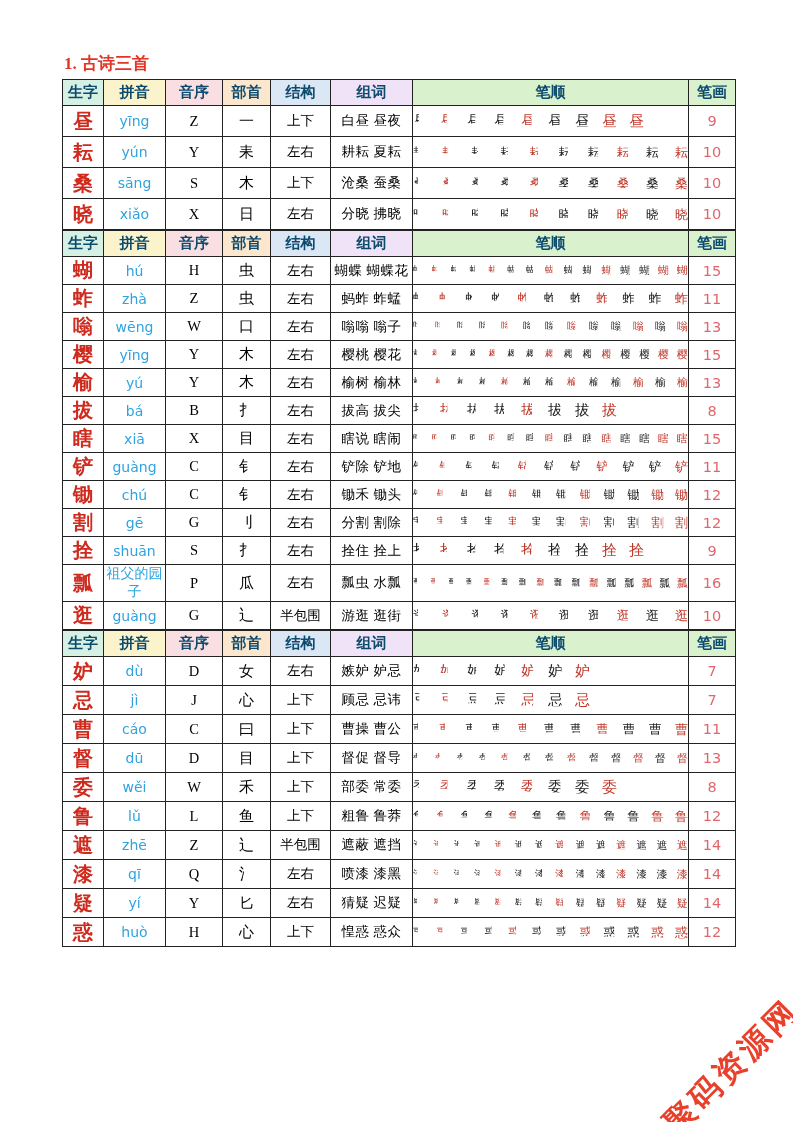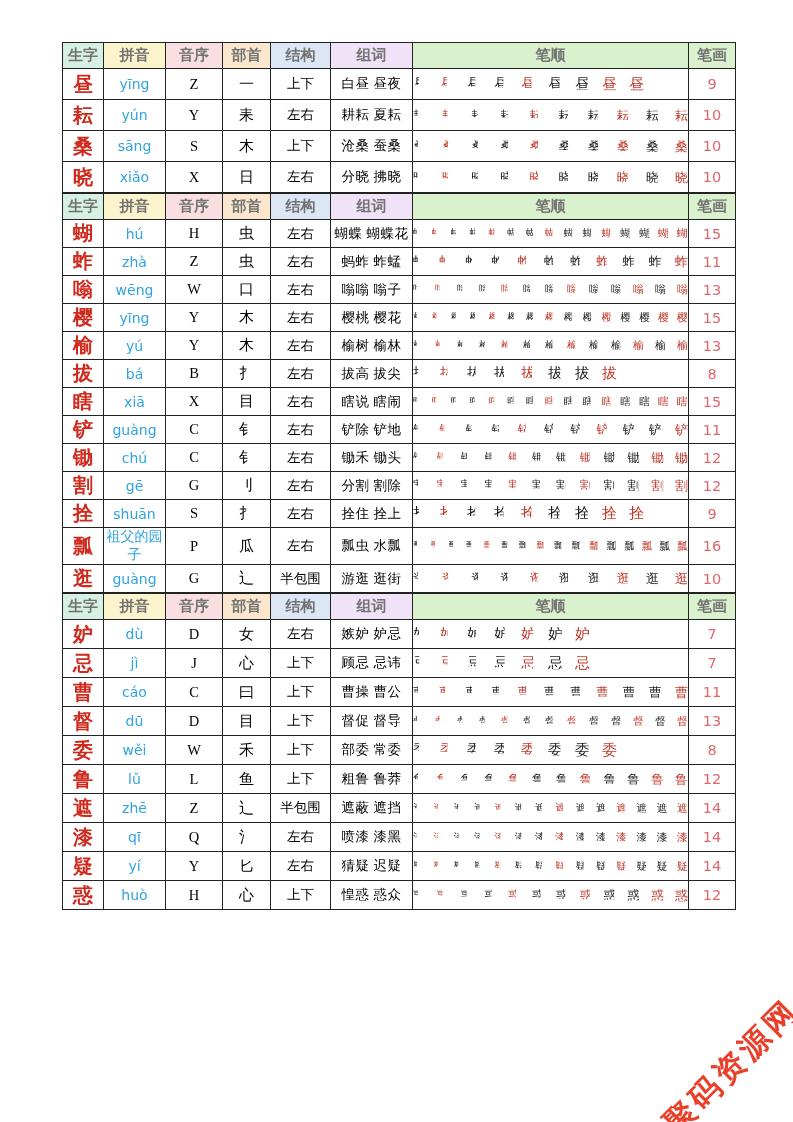--- a/index.html
+++ b/index.html
@@ -39,21 +39,21 @@
     border:1.6px solid #222222;
     text-align:center;
     vertical-align:middle;
     padding:0;
     overflow:hidden;
   }
   table.chars th {
     height:25px;
     font-size:15px;
     font-weight:bold;
-    color:#737373;
+    color:#0c4a6e;
   }
   .sec-0 td { height:30px; }
   .sec-1 td { height:25px; }
   .sec-2 td { height:28px; }
 
   td.c-char   { color:#cf2a1e; font-size:20px; font-weight:bold; }
   td.c-pinyin { color:#2fa3e0; font-size:14px; font-family:"DejaVu Sans", sans-serif; }
   td.c-initial{ font-size:14.5px; }
   td.c-radical{ font-size:15px; }
   td.c-structure { font-size:13.5px; }
@@ -84,20 +84,21 @@
     font-weight:bold;
     letter-spacing:4px;
     white-space:nowrap;
   }
 </style>
 </head>
 <body>
 
 <div class="content">
   <div id="sections">
+      <div class="section-heading">1. 古诗三首</div>
       <table class="chars sec-0">
         <colgroup>
           <col style="width: 41px;">
           <col style="width: 62px;">
           <col style="width: 57px;">
           <col style="width: 48px;">
           <col style="width: 60px;">
           <col style="width: 82px;">
           <col style="width: 276px;">
           <col style="width: 47px;">

